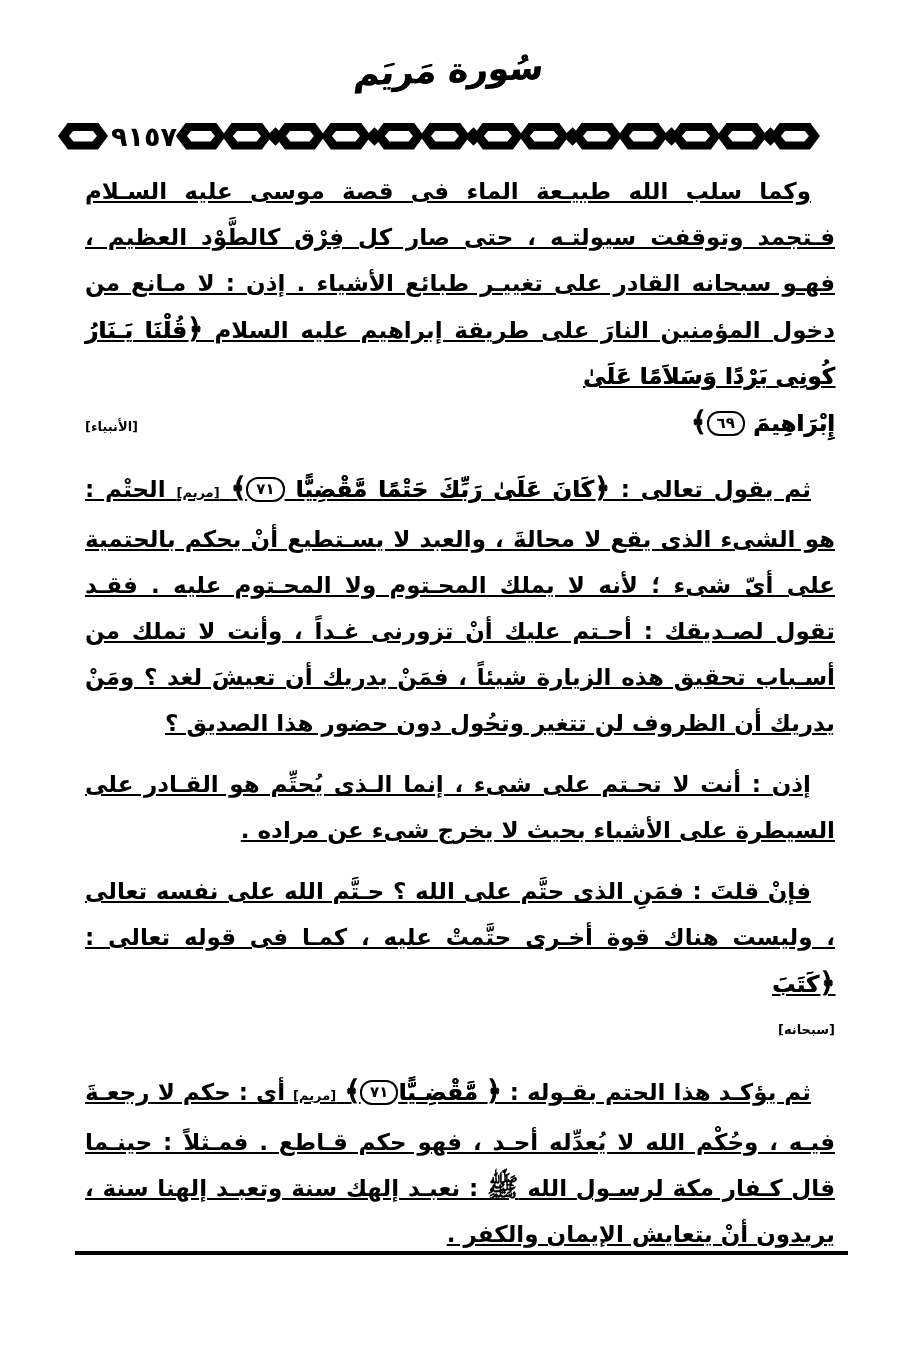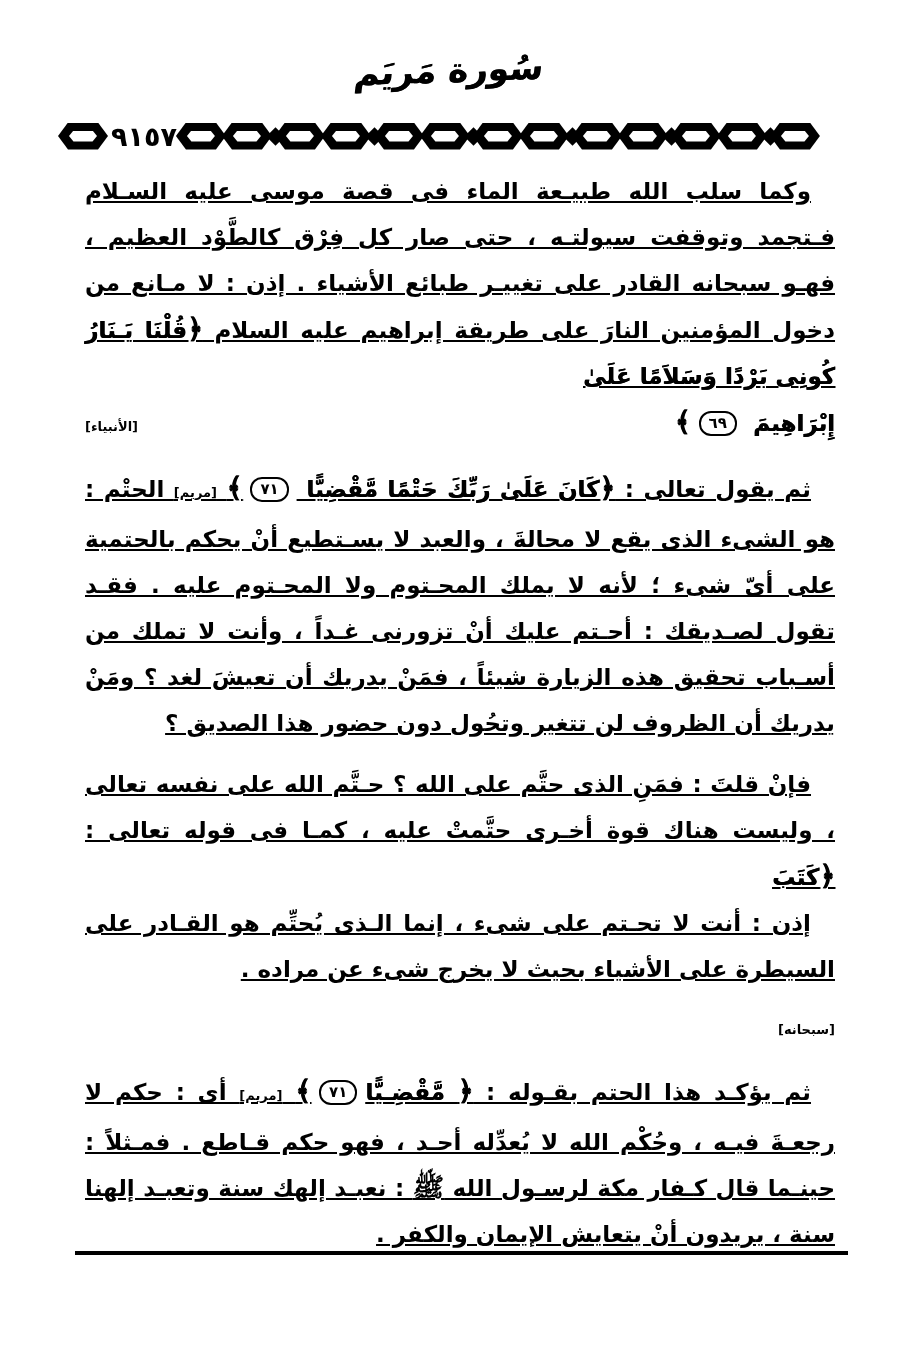--- a/index.html
+++ b/index.html
@@ -96,21 +96,21 @@
     text-shadow:0.5px 0 currentColor;
   }
   .aya-num{
     display:inline-block;
     border:2px solid #000;
     border-radius:12px;
     padding:0 8px;
     font-size:15px;
     line-height:21px;
     vertical-align:3px;
-    margin:0 8px;
+    margin:0 0;
     text-indent:0;
     text-shadow:none;
   }
   .source-tag{
     font-size:13px;
     flex:none;
   }
   .pbuh{
     font-size:26px;
     line-height:1;
@@ -162,23 +162,23 @@
 
     <p class="para no-bottom"><span>وكما سلب الله طبيـعة الماء فى قصة موسى عليه السـلام فـتجمد وتوقفت سيولتـه ، حتى صار كل فِرْق كالطَّوْد العظيم ، فهـو سبحانه القادر على تغييـر طبائع الأشياء . إذن : لا مـانع من دخول المؤمنين النارَ على طريقة إبراهيم عليه السلام </span><span class="ornate">﴿</span><span class="quran">قُلْنَا يَـنَارُ كُونِى بَرْدًا وَسَلاَمًا عَلَىٰ</span></p>
     <div class="quote-row">
       <span><span class="quran">إِبْرَاهِيمَ </span><span class="aya-num">٦٩</span><span class="ornate">﴾</span></span>
       <span class="source-tag">[الأنبياء]</span>
     </div>
 
 
     <p class="para"><span>ثم يقول تعالى : </span><span class="ornate">﴿</span><span class="quran">كَانَ عَلَىٰ رَبِّكَ حَتْمًا مَّقْضِيًّا </span><span class="aya-num">٧١</span><span class="ornate">﴾</span> <span class="source-tag">[مريم]</span><span> الحتْم : هو الشىء الذى يقع لا محالةَ ، والعبد لا يسـتطيع أنْ يحكم بالحتمية على أىّ شىء ؛ لأنه لا يملك المحـتوم ولا المحـتوم عليه . فقـد تقول لصـديقك : أحـتم عليك أنْ تزورنى غـداً ، وأنت لا تملك من أسـباب تحقيق هذه الزيارة شيئاً ، فمَنْ يدريك أن تعيشَ لغد ؟ ومَنْ يدريك أن الظروف لن تتغير وتحُول دون حضور هذا الصديق ؟</span></p>
 
+    <p class="para"><span>إذن : أنت لا تحـتم على شىء ، إنما الـذى يُحتِّم هو القـادر على السيطرة على الأشياء بحيث لا يخرج شىء عن مراده .</span></p>
+
     <p class="para no-bottom"><span>فإنْ قلتَ : فمَنِ الذى حتَّم على الله ؟ حـتَّم الله على نفسه تعالى ، وليست هناك قوة أخـرى حتَّمتْ عليه ، كمـا فى قوله تعالى : </span><span class="ornate">﴿</span><span class="quran">كَتَبَ</span></p>
-
-    <p class="para"><span>إذن : أنت لا تحـتم على شىء ، إنما الـذى يُحتِّم هو القـادر على السيطرة على الأشياء بحيث لا يخرج شىء عن مراده .</span></p>
     <div class="quote-row">
       <span class="source-tag">[سبحانه]</span>
     </div>
 
     <p class="para"><span>ثم يؤكـد هذا الحتم بقـوله : </span><span class="ornate">﴿</span><span class="quran"> مَّقْضِـيًّا</span><span class="aya-num">٧١</span><span class="ornate">﴾</span> <span class="source-tag">[مريم]</span><span> أى : حكم لا رجعـةَ فيـه ، وحُكْم الله لا يُعدِّله أحـد ، فهو حكم قـاطع . فمـثلاً : حينـما قال كـفار مكة لرسـول الله </span><span class="pbuh">ﷺ</span><span> : نعبـد إلهك سنة وتعبـد إلهنا سنة ، يريدون أنْ يتعايش الإيمان والكفر .</span></p>
 
   </div>
 
   <div class="footer-rule"></div>
 

